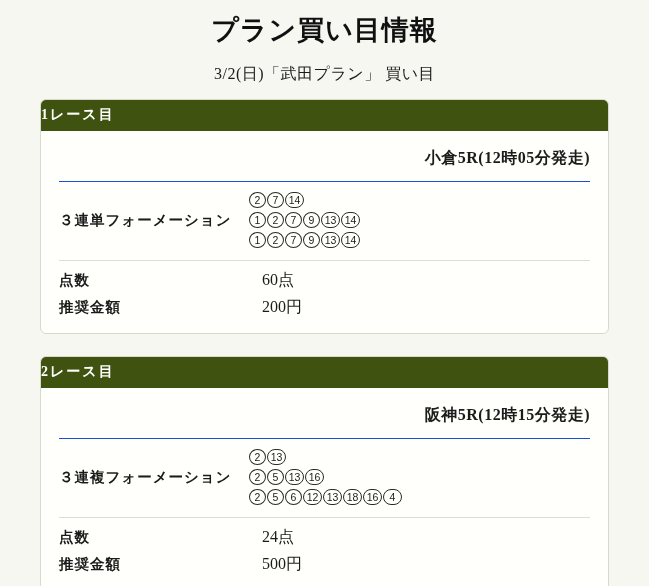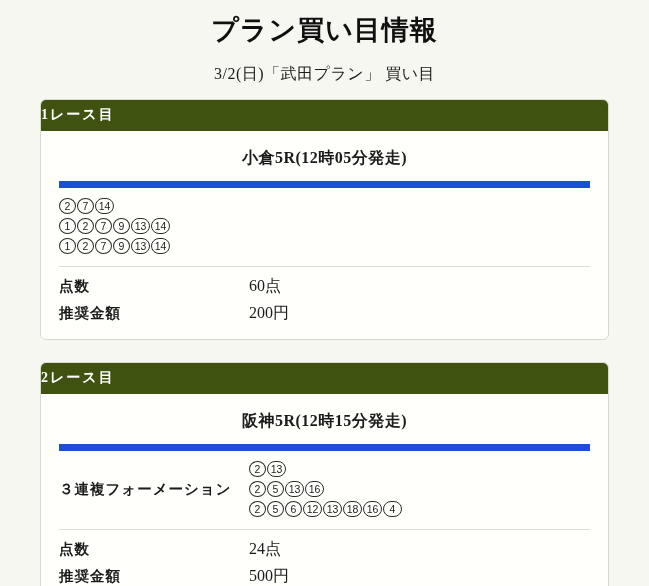--- a/index.html
+++ b/index.html
@@ -47,26 +47,26 @@
     color: #ffffff;
     font-size: 14px;
     font-weight: bold;
     letter-spacing: 2px;
     padding: 6px 0 7px 0;
   }
   .race-body {
     padding: 6px 18px 12px 18px;
   }
   .race-name {
-    text-align: center;
+    text-align: right;
     font-size: 16px;
     font-weight: bold;
     letter-spacing: 0.5px;
     padding: 11px 0 12px 0;
-    border-bottom: 7px solid #1d4ed8;
+    border-bottom: 1px solid #1d4ed8;
   }
   .row {
     display: flex;
     align-items: center;
     padding: 6px 0;
   }
   .row.formation {
     align-items: center;
     padding: 10px 0 12px 0;
     border-bottom: 1px solid #ddddd2;
@@ -107,39 +107,41 @@
   }
   .num.wide {
     min-width: 19px;
     border-radius: 9px;
   }
   .stats {
     padding-top: 6px;
   }
   .stats .row {
     padding: 3px 0;
+    gap: 13px;
   }
   .stats .row-value {
     font-size: 16px;
   }
 </style>
 </head>
 <body>
 
 <div class="page">
 
   <h1 class="page-title">プラン買い目情報</h1>
   <div class="subtitle">3/2(日)「武田プラン」 買い目</div>
 
   <div class="race-card">
     <div class="race-header">1レース目</div>
     <div class="race-body">
       <div class="race-name">小倉5R(12時05分発走)</div>
 
       <div class="row formation">
+        <div class="row-label">３連単フォーメーション</div>
         <div class="formation-lines">
           <div class="num-line">
             <span class="num">2</span>
             <span class="num">7</span>
             <span class="num wide">14</span>
           </div>
           <div class="num-line">
             <span class="num">1</span>
             <span class="num">2</span>
             <span class="num">7</span>

